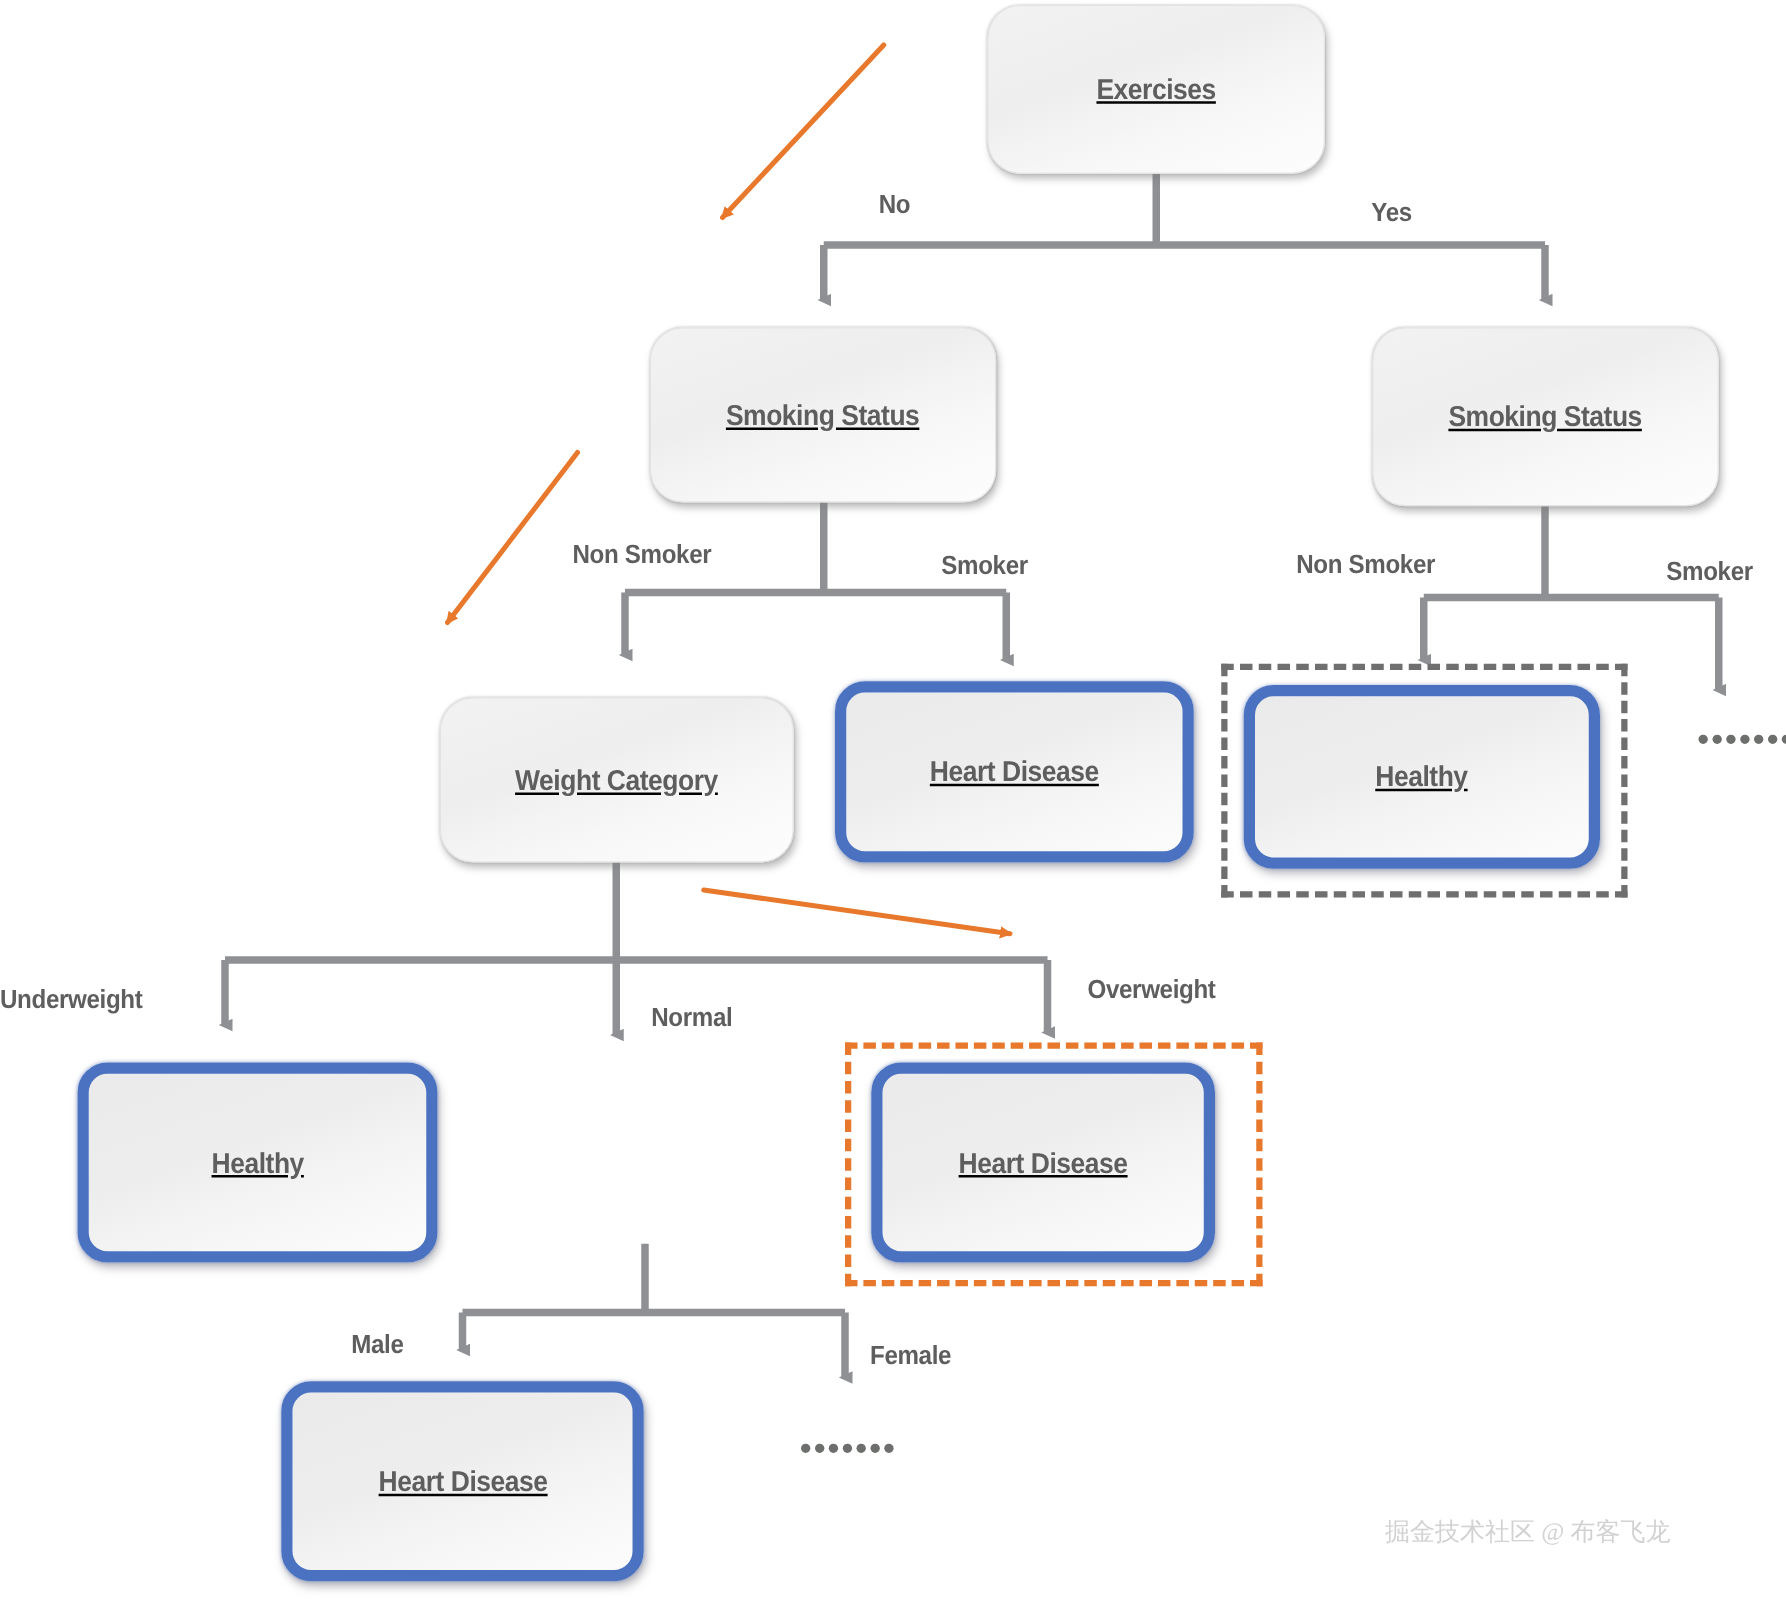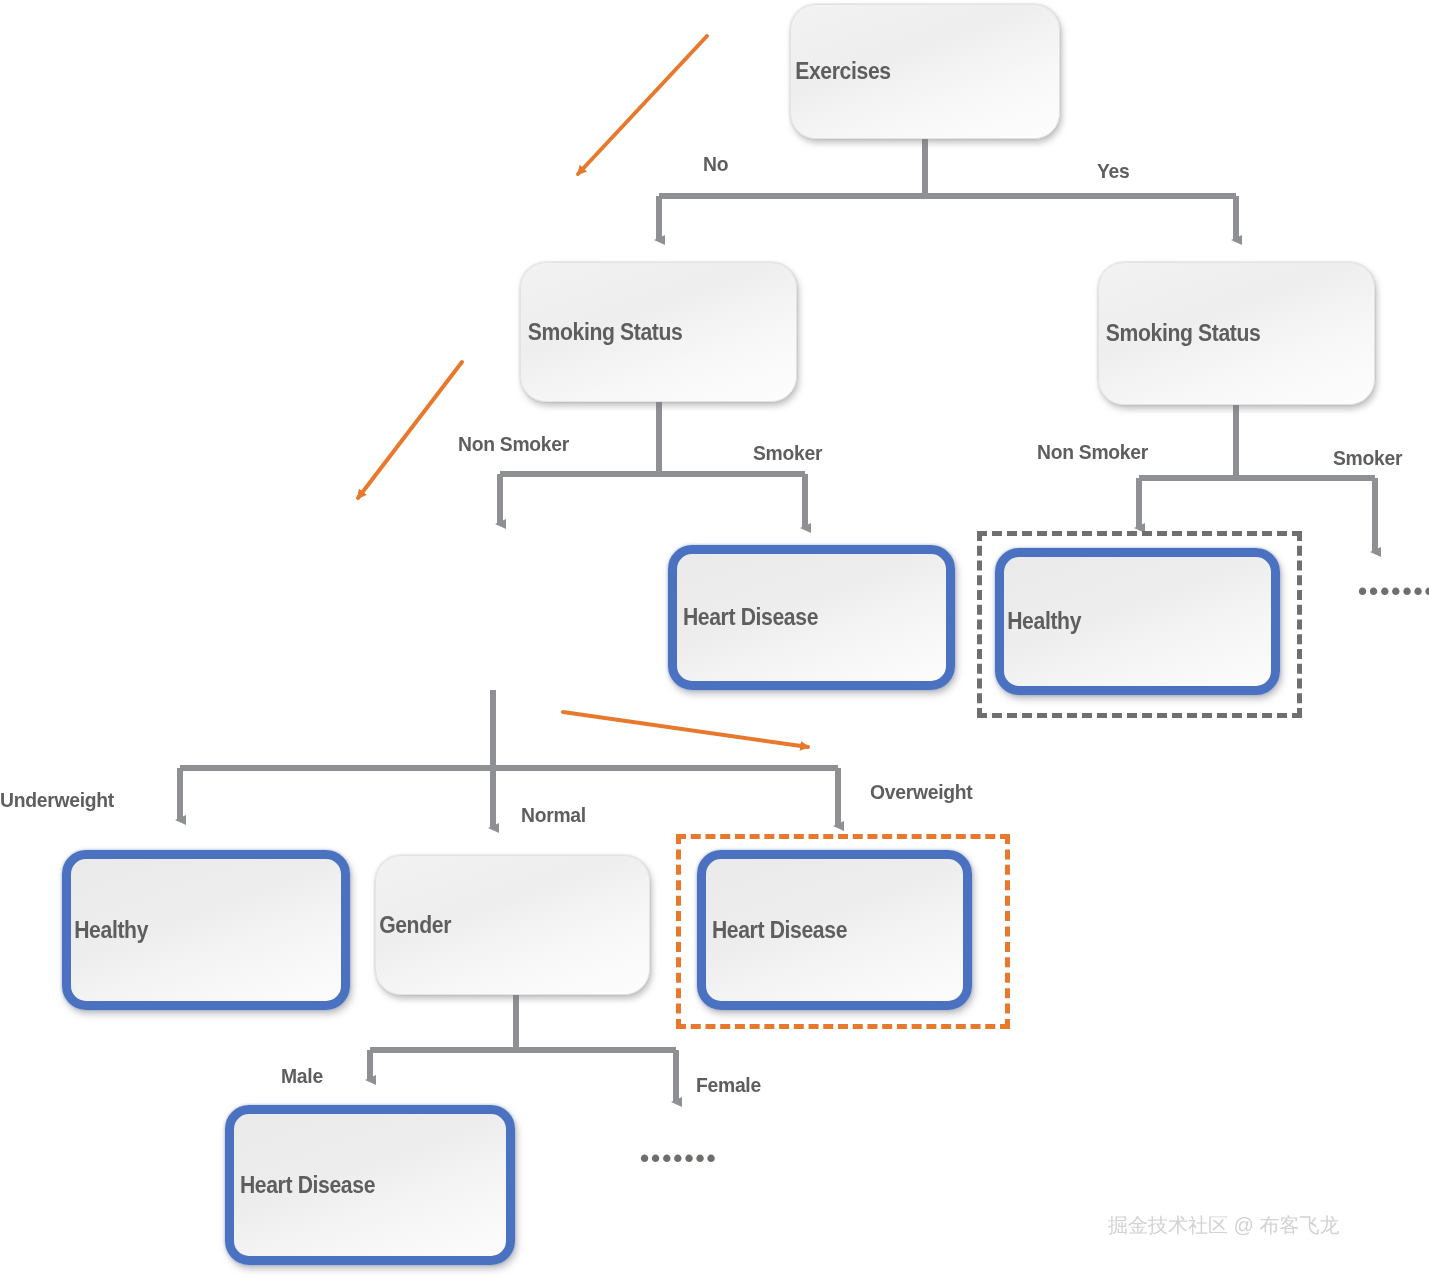--- a/index.html
+++ b/index.html
@@ -29,21 +29,23 @@
   
   .node {
     position: absolute;
     box-sizing: border-box;
     border-radius: 26px;
     background: linear-gradient(160deg, #f2f2f2 0%, #eeeeee 38%, #f7f7f7 66%, #fdfdfd 100%);
     box-shadow: 2px 4px 6px rgba(120,120,120,0.45),
                 0 0 2px rgba(160,160,160,0.6);
     display: flex;
     align-items: center;
+    justify-content: center;
     border: 1px solid #e3e3e3;
+    text-decoration: underline;
   }
   .node .label {
     color: #5e5e5e;
     font-weight: bold;
     font-size: 23px;
     letter-spacing: -0.4px;
     white-space: nowrap;
     font-stretch: condensed;
     transform: scaleX(0.92);
   }
@@ -86,21 +88,21 @@
     letter-spacing: 2px;
     white-space: nowrap;
   }
 
   
   .watermark {
     position: absolute;
     color: #d2d2d2;
     font-size: 20px;
     white-space: nowrap;
-    font-family: Liberation Sans, sans-serif;
+    font-family: Liberation Serif, serif;
   }
 </style>
 </head>
 <body>
 
 <div id="canvas">
 
   <svg id="edges" viewBox="0 0 1429 1279" xmlns="http://www.w3.org/2000/svg">
     <defs>
       <marker id="gray-arrow" markerWidth="12" markerHeight="12" refX="5" refY="6" orient="auto" markerUnits="userSpaceOnUse">
@@ -155,36 +157,36 @@
   </div>
 
   <div class="node" style="left:520px; top:262px; width:277px; height:140px;">
     <span class="label">Smoking Status</span>
   </div>
 
   <div class="node" style="left:1098px; top:262px; width:277px; height:143px;">
     <span class="label">Smoking Status</span>
   </div>
 
+  <div class="node" style="left:352px; top:558px; width:283px; height:132px;">
+    <span class="label">Weight Category</span>
+  </div>
 
   <div class="node leaf" style="left:668px; top:545px; width:287px; height:145px;">
     <span class="label">Heart Disease</span>
   </div>
 
   <div class="node leaf" style="left:995px; top:548px; width:285px; height:147px;">
     <span class="label">Healthy</span>
   </div>
 
   <div class="node leaf" style="left:62px; top:850px; width:288px; height:160px;">
     <span class="label">Healthy</span>
   </div>
 
-  <div class="node" style="left:375px; top:855px; width:275px; height:140px;">
-    <span class="label">Gender</span>
-  </div>
 
   <div class="node leaf" style="left:697px; top:850px; width:275px; height:160px;">
     <span class="label">Heart Disease</span>
   </div>
 
   <div class="node leaf" style="left:225px; top:1105px; width:290px; height:160px;">
     <span class="label">Heart Disease</span>
   </div>
 
   <div class="edge-label" style="left:703px;  top:152px;">No</div>

